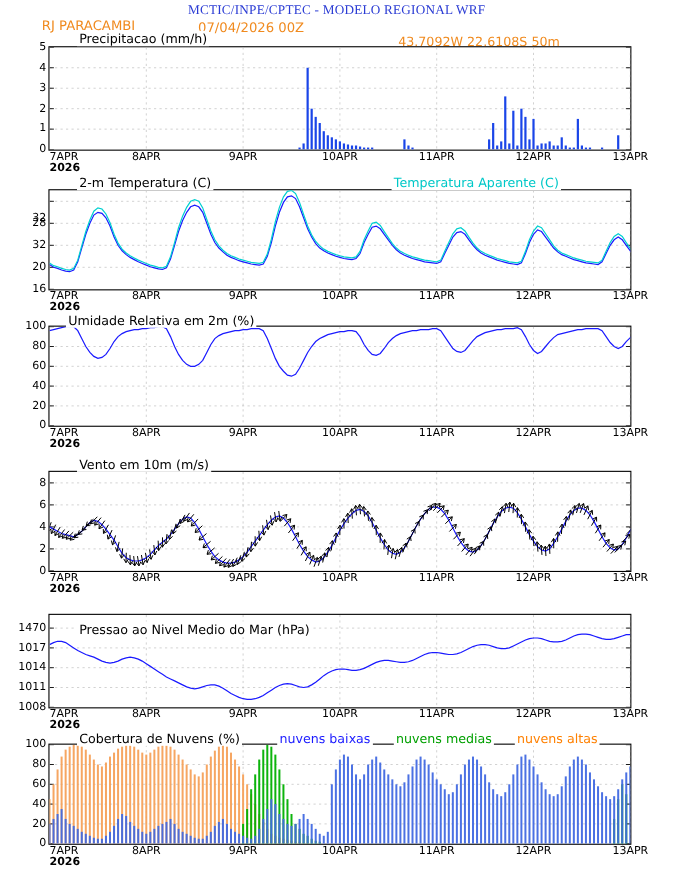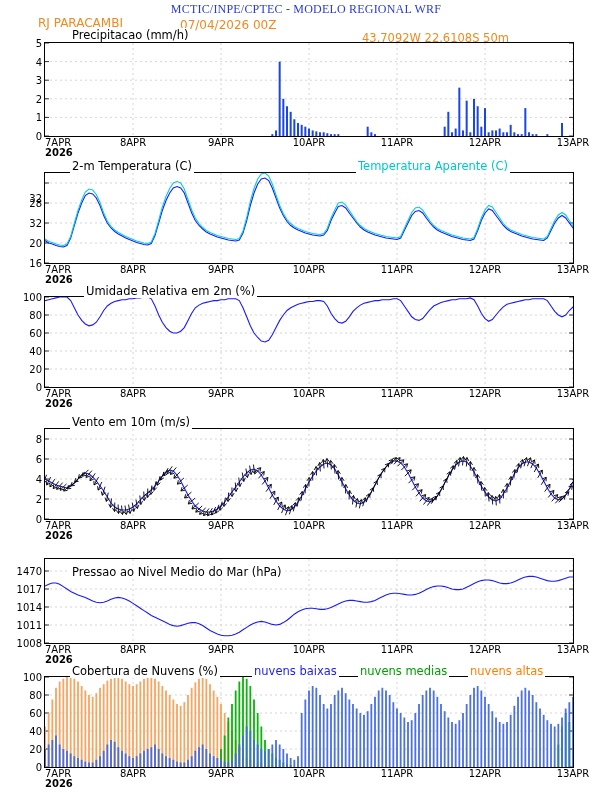--- a/index.html
+++ b/index.html
@@ -234,21 +234,21 @@
       <div class="ylab" style="top: 0px;">100</div>
       <div class="xlab first" style="left: 0px;">7APR</div>
       <div class="xlab" style="left: 88px;">8APR</div>
       <div class="xlab" style="left: 176px;">9APR</div>
       <div class="xlab" style="left: 264px;">10APR</div>
       <div class="xlab" style="left: 352px;">11APR</div>
       <div class="xlab" style="left: 440px;">12APR</div>
       <div class="xlab" style="left: 528px;">13APR</div>
       <div class="year">2026</div>
     </div>
-  <div class="panel-title" style="top:284px;left:84px;">Umidade Relativa em 2m (%)</div>
+  <div class="panel-title" style="top:284px;left:60px;">Umidade Relativa em 2m (%)</div>
 
   <div class="panel" id="p3" style="top:428px;height:92px;width:530px;">
       <svg width="528" height="90" viewBox="0 0 528 90">
         <line x1="88" y1="0" x2="88" y2="90" class="grid-v"></line>
         <line x1="176" y1="0" x2="176" y2="90" class="grid-v"></line>
         <line x1="264" y1="0" x2="264" y2="90" class="grid-v"></line>
         <line x1="352" y1="0" x2="352" y2="90" class="grid-v"></line>
         <line x1="440" y1="0" x2="440" y2="90" class="grid-v"></line>
         <line x1="528" y1="0" x2="528" y2="90" class="grid-v"></line>
         <line x1="0" y1="90" x2="4" y2="90" class="tick"></line>

